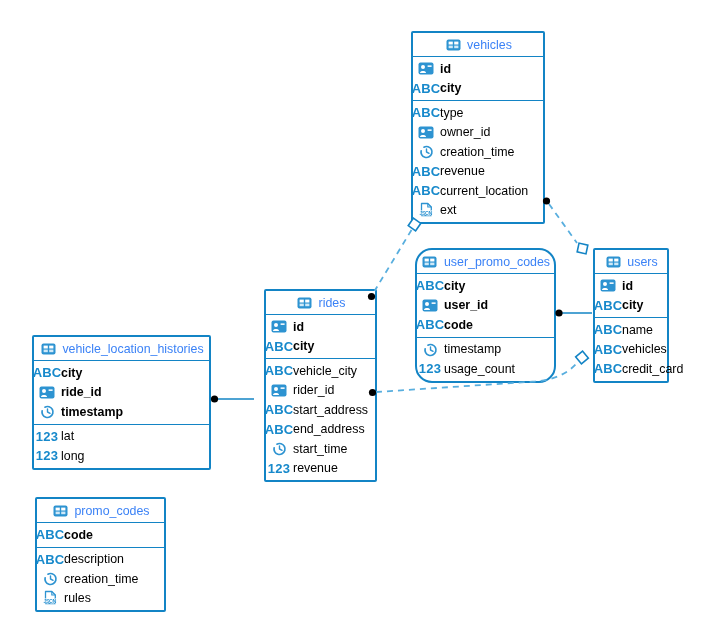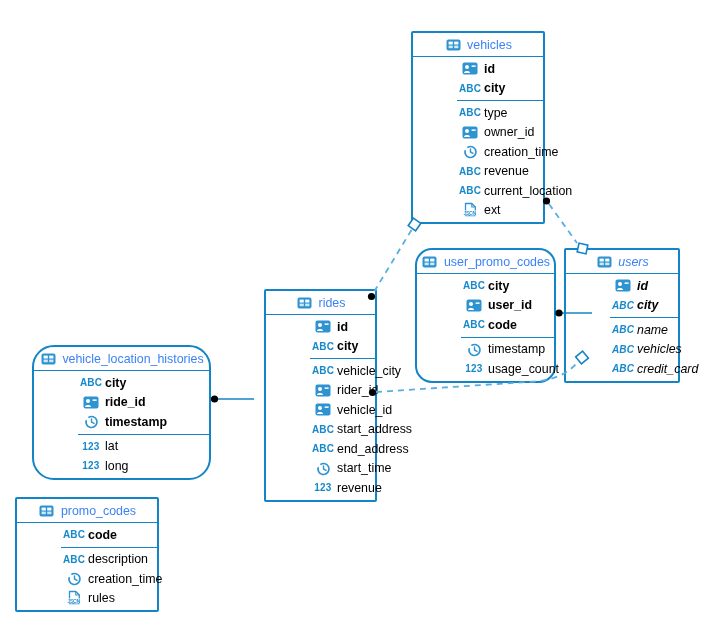--- a/index.html
+++ b/index.html
@@ -9,37 +9,37 @@
   }
   .table{
     position:absolute;background:#ffffff;border:2px solid #1384c5;
     border-radius:2px;z-index:2;box-sizing:border-box;
   }
   .thead{
     display:flex;align-items:center;justify-content:center;gap:5px;
     height:23px;border-bottom:1.5px solid #1384c5;font-size:12.4px;color:#3b82f6;
     padding:0 4px;white-space:nowrap;
   }
-  .tbody{padding:2px 0;margin-left:44px;}
+  .tbody{padding:2px 0;}
   .tbody.cols{border-top:1.5px solid #1384c5;}
   .row{
     display:flex;align-items:center;gap:5px;height:19.5px;
     padding:0 6px 0 4px;font-size:12.4px;color:#000;white-space:nowrap;
   }
   .row.key .fname{font-weight:bold;}
   .ficon{flex:0 0 18px;width:18px;display:flex;justify-content:center;align-items:center;}
-  .glyph{font-size:10px;font-weight:bold;color:#1789cb;letter-spacing:.2px;}
+  .glyph{font-size:13px;font-weight:bold;color:#1789cb;letter-spacing:.2px;}
   .fname{line-height:1;}
   
   .t-vehicles{left:411px;top:31px;width:134px;}
   .t-upc{left:415px;top:248px;width:141px;border-radius:17px;}
-  .t-users{left:564px;top:248px;width:116px;font-style:italic;}
+  .t-users{left:593px;top:248px;width:76px;}
   .t-rides{left:264px;top:289px;width:113px;}
-  .t-vlh{left:32px;top:345px;width:179px;border-radius:22px;}
-  .t-promo{left:15px;top:497px;width:144px;}
+  .t-vlh{left:32px;top:335px;width:179px;}
+  .t-promo{left:35px;top:497px;width:131px;}
   svg.connectors{position:absolute;left:0;top:0;z-index:3;pointer-events:none;}
   svg.connectors g{pointer-events:stroke;}
 </style>
 </head>
 <body>
 
 <div class="canvas">
 
   <div class="table t-vehicles">
     <div class="thead">
@@ -278,31 +278,20 @@
         <div class="row">
           <span class="ficon">
             <svg width="16" height="13" viewBox="0 0 16 13">
         <rect x="0.5" y="0.5" width="15" height="12" rx="2" fill="#2d93d1"></rect>
         <circle cx="5" cy="5" r="2" fill="#ffffff"></circle>
         <path d="M2 11 C2 8.4 8 8.4 8 11 Z" fill="#ffffff"></path>
         <rect x="9.6" y="3.4" width="4" height="1.5" fill="#ffffff"></rect>
       </svg>
           </span>
           <span class="fname">rider_id</span>
-        </div>
-        <div class="row">
-          <span class="ficon">
-            <svg width="16" height="13" viewBox="0 0 16 13">
-        <rect x="0.5" y="0.5" width="15" height="12" rx="2" fill="#2d93d1"></rect>
-        <circle cx="5" cy="5" r="2" fill="#ffffff"></circle>
-        <path d="M2 11 C2 8.4 8 8.4 8 11 Z" fill="#ffffff"></path>
-        <rect x="9.6" y="3.4" width="4" height="1.5" fill="#ffffff"></rect>
-      </svg>
-          </span>
-          <span class="fname">vehicle_id</span>
         </div>
         <div class="row">
           <span class="ficon">
             <span class="glyph">ABC</span>
           </span>
           <span class="fname">start_address</span>
         </div>
         <div class="row">
           <span class="ficon">
             <span class="glyph">ABC</span>

